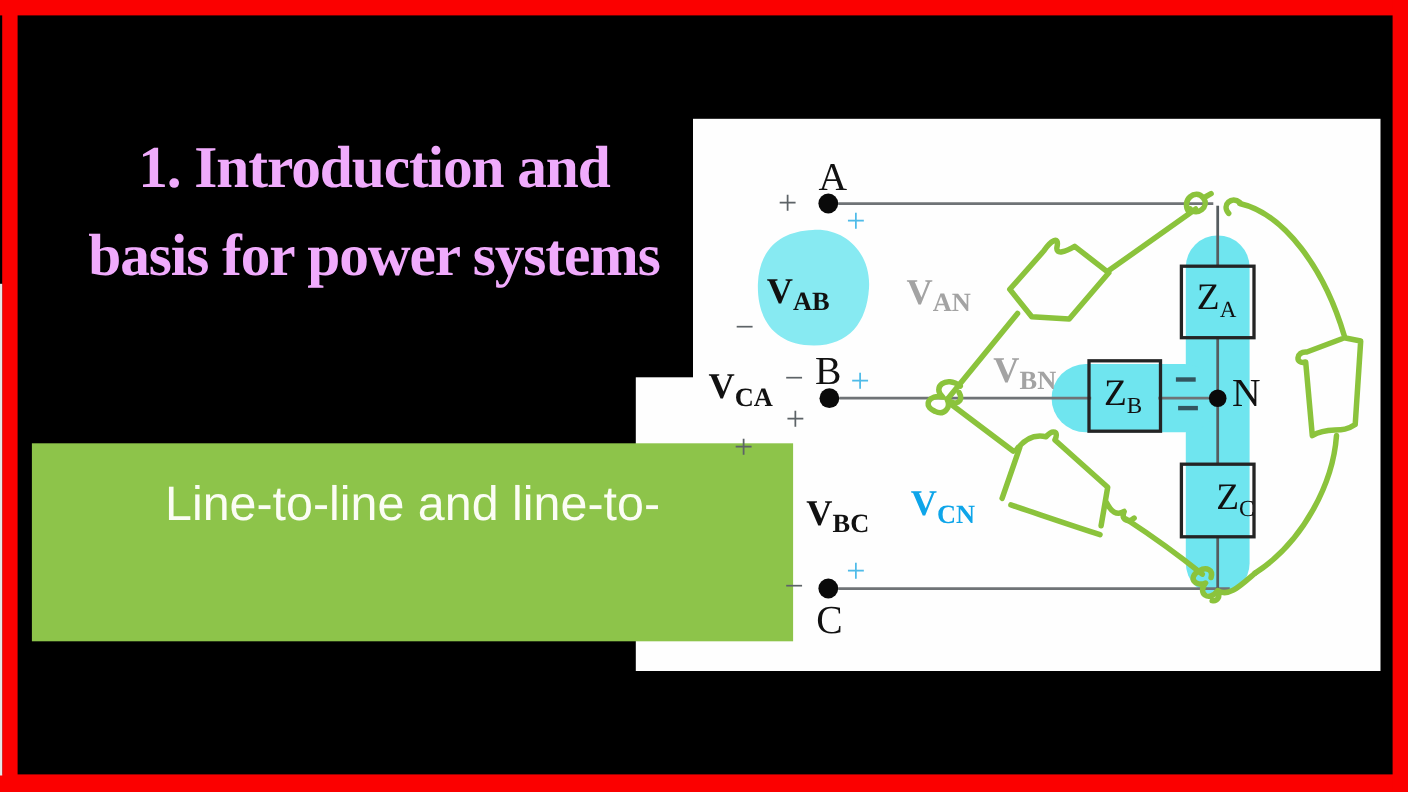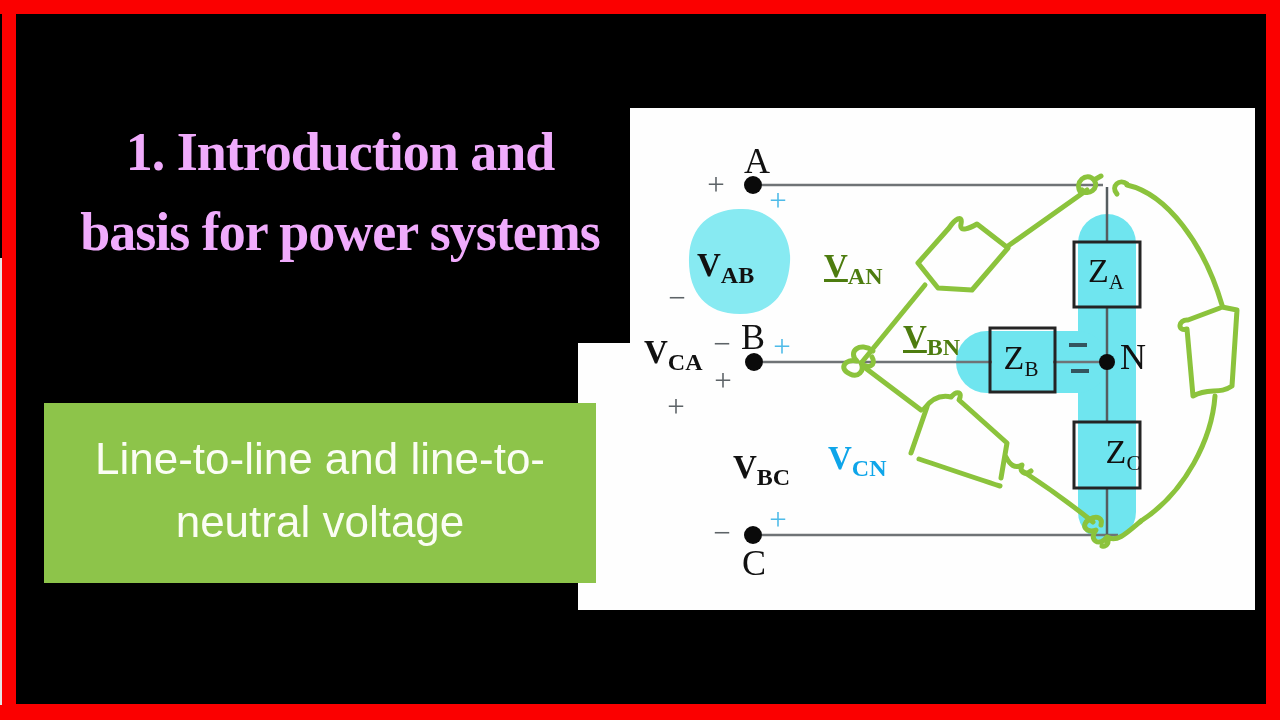--- a/index.html
+++ b/index.html
@@ -17,36 +17,36 @@
 
   
   #panel-main{left:630px;top:108px;width:625px;height:502px;background:#fefefe;z-index:1;}
   #panel-ext{left:578px;top:343px;width:60px;height:267px;background:#fefefe;z-index:1;}
 
   
   #title-block{left:38px;top:112px;width:604px;z-index:5;
     color:#f0abfc;font-weight:bold;font-size:54px;line-height:80px;text-align:center;letter-spacing:-1px;}
 
   
-  #subtitle-box{left:44px;top:403px;width:552px;height:180px;background:#8dc44a;z-index:6;}
+  #subtitle-box{left:29px;top:403px;width:692px;height:180px;background:#8dc44a;z-index:6;}
   #subtitle-text{position:absolute;left:0;top:24px;width:100%;text-align:center;
     font-family:"Liberation Sans",sans-serif;font-weight:400;
     color:#fbfdf4;font-size:44px;line-height:63px;letter-spacing:0px;}
 
   
   #circuit-svg{left:0;top:0;width:1280px;height:720px;z-index:10;pointer-events:none;}
 
   
   .dlabel{position:absolute;z-index:20;color:#111;white-space:nowrap;}
   .node-label{font-size:36px;transform:translate(-50%,-50%);}
   .vlabel{font-weight:bold;font-size:33px;}
   .vlabel .sub{font-size:24px;font-weight:bold;vertical-align:-7px;letter-spacing:0;}
   .zlabel{font-size:34px;transform:translate(-50%,-54%);}
   .zlabel .sub{font-size:21px;vertical-align:-7px;}
-  .blue1{color:#4d7c0f;text-decoration:underline;}
+  .blue1{color:#a3a3a3;}
   .blue2{color:#0ea5e9;}
   .mark{position:absolute;z-index:20;font-size:31px;transform:translate(-50%,-50%);line-height:1;}
   .mark.gray{color:#5d6367;}
   .mark.blue{color:#4fbbe8;}
 
   
   #lbl-a{left:757px;top:161px;}
   #lbl-b{left:753px;top:337px;}
   #lbl-c{left:754px;top:563px;}
   #lbl-n{left:1133px;top:357px;}
@@ -78,21 +78,20 @@
   <div id="panel-ext" class="abs"></div>
 
   <div id="title-block" class="abs">
     <div>1. Introduction and</div>
     <div>basis for power systems</div>
   </div>
 
   <div id="subtitle-box" class="abs">
     <div id="subtitle-text">
       <div>Line-to-line and line-to-</div>
-      <div>neutral voltage</div>
     </div>
   </div>
 
   <svg id="circuit-svg" class="abs" viewBox="0 0 1280 720">
 
     <g>
       <path d="M739,209 C770,207 792,232 790,262 C788,293 772,314 740,314 C705,314 688,291 689,258 C690,228 708,210 739,209 Z" fill="#87eaf2"></path>
       <rect x="1078" y="214" width="58" height="327" rx="29" fill="#6fe5ef"></rect>
       <rect x="956" y="331" width="152" height="62" rx="31" fill="#6fe5ef"></rect>
     </g>

